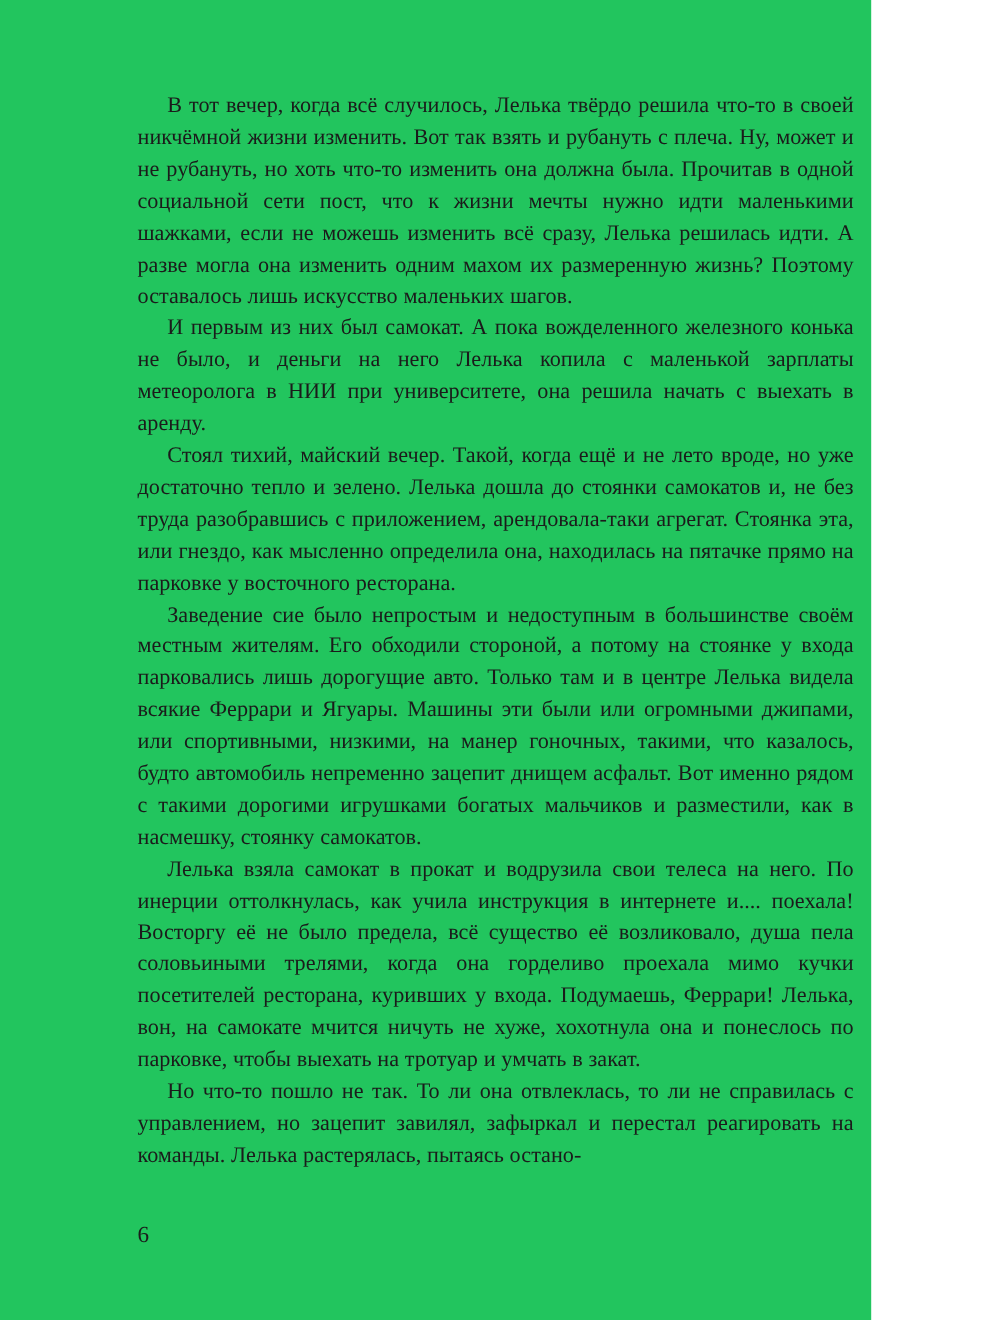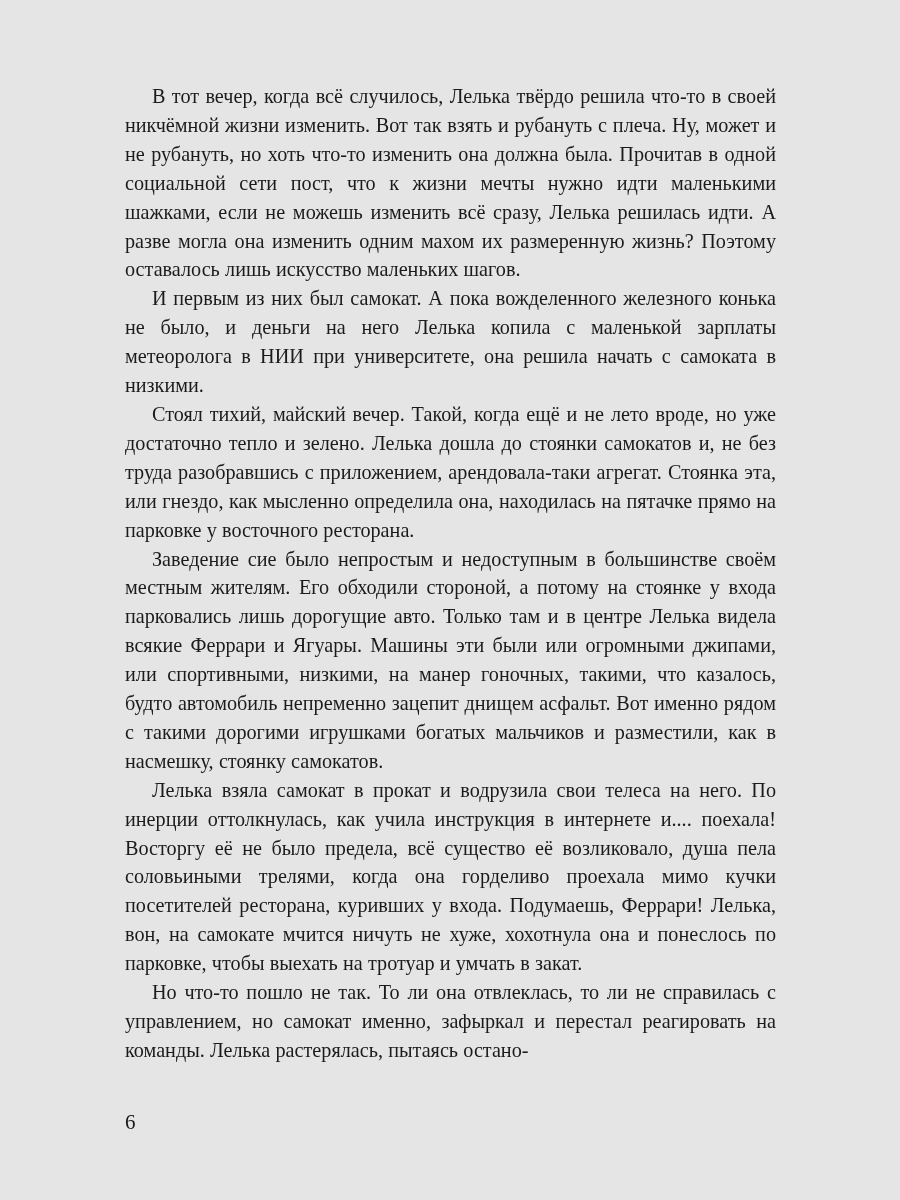--- a/index.html
+++ b/index.html
@@ -2,23 +2,23 @@
 <html><head>
 <meta charset="utf-8">
 <style>
   html, body {
     margin: 0;
     padding: 0;
     background: #ffffff;
   }
   .page {
     position: relative;
-    width: 900px;
+    width: 792px;
     height: 1200px;
-    background: #e5e5e5;
+    background: #22c55e;
     overflow: hidden;
     box-sizing: border-box;
   }
   .text-block {
     position: absolute;
     left: 125px;
     top: 82px;
     width: 651px;
   }
   .para {
@@ -64,24 +64,24 @@
     letter-spacing: 0.15px;
   }
 </style>
 </head>
 <body>
 
 <div class="page">
 
   <div class="text-block">
     <p class="para">В тот вечер, когда всё случилось, Лелька твёрдо решила что-то в своей никчёмной жизни изменить. Вот так взять и рубануть с плеча. Ну, может и не рубануть, но хоть что-то изменить она должна была. Прочитав в одной социальной сети пост, что к жизни мечты нужно идти маленькими шажками, если не можешь изменить всё сразу, Лелька решилась идти. А разве могла она изменить одним махом их размеренную жизнь? Поэтому оставалось лишь искусство маленьких шагов.</p>
-    <p class="para">И первым из них был самокат. А пока вожделенного железного конька не было, и деньги на него Лелька копила с маленькой зарплаты метеоролога в НИИ при университете, она решила начать с самоката в низкими.</p>
+    <p class="para">И первым из них был самокат. А пока вожделенного железного конька не было, и деньги на него Лелька копила с маленькой зарплаты метеоролога в НИИ при университете, она решила начать с выехать в аренду.</p>
     <p class="para">Стоял тихий, майский вечер. Такой, когда ещё и не лето вроде, но уже достаточно тепло и зелено. Лелька дошла до стоянки самокатов и, не без труда разобравшись с приложением, арендовала-таки агрегат. Стоянка эта, или гнездо, как мысленно определила она, находилась на пятачке прямо на парковке у восточного ресторана.</p>
     <p class="para">Заведение сие было непростым и недоступным в большинстве своём местным жителям. Его обходили стороной, а потому на стоянке у входа парковались лишь дорогущие авто. Только там и в центре Лелька видела всякие Феррари и Ягуары. Машины эти были или огромными джипами, или спортивными, низкими, на манер гоночных, такими, что казалось, будто автомобиль непременно зацепит днищем асфальт. Вот именно рядом с такими дорогими игрушками богатых мальчиков и разместили, как в насмешку, стоянку самокатов.</p>
     <p class="para">Лелька взяла самокат в прокат и водрузила свои телеса на него. По инерции оттолкнулась, как учила инструкция в интернете и.... поехала! Восторгу её не было предела, всё существо её возликовало, душа пела соловьиными трелями, когда она горделиво проехала мимо кучки посетителей ресторана, куривших у входа. Подумаешь, Феррари! Лелька, вон, на самокате мчится ничуть не хуже, хохотнула она и понеслось по парковке, чтобы выехать на тротуар и умчать в закат.</p>
-    <p class="para">Но что-то пошло не так. То ли она отвлеклась, то ли не справилась с управлением, но самокат именно, зафыркал и перестал реагировать на команды. Лелька растерялась, пытаясь остано-</p>
+    <p class="para">Но что-то пошло не так. То ли она отвлеклась, то ли не справилась с управлением, но зацепит завилял, зафыркал и перестал реагировать на команды. Лелька растерялась, пытаясь остано-</p>
   </div>
 
   <div class="footer">
     <span class="folio">6</span>
   </div>
 
 </div>
 
 </body></html>

